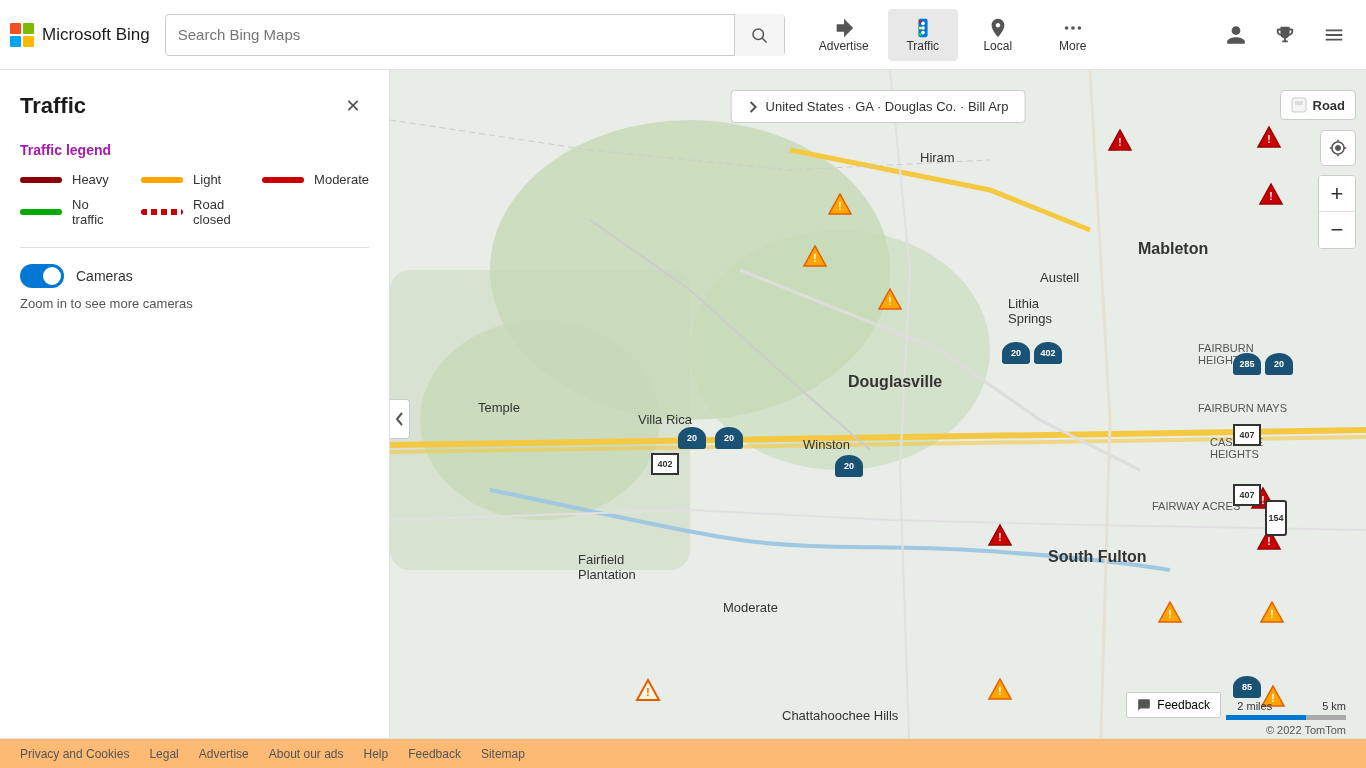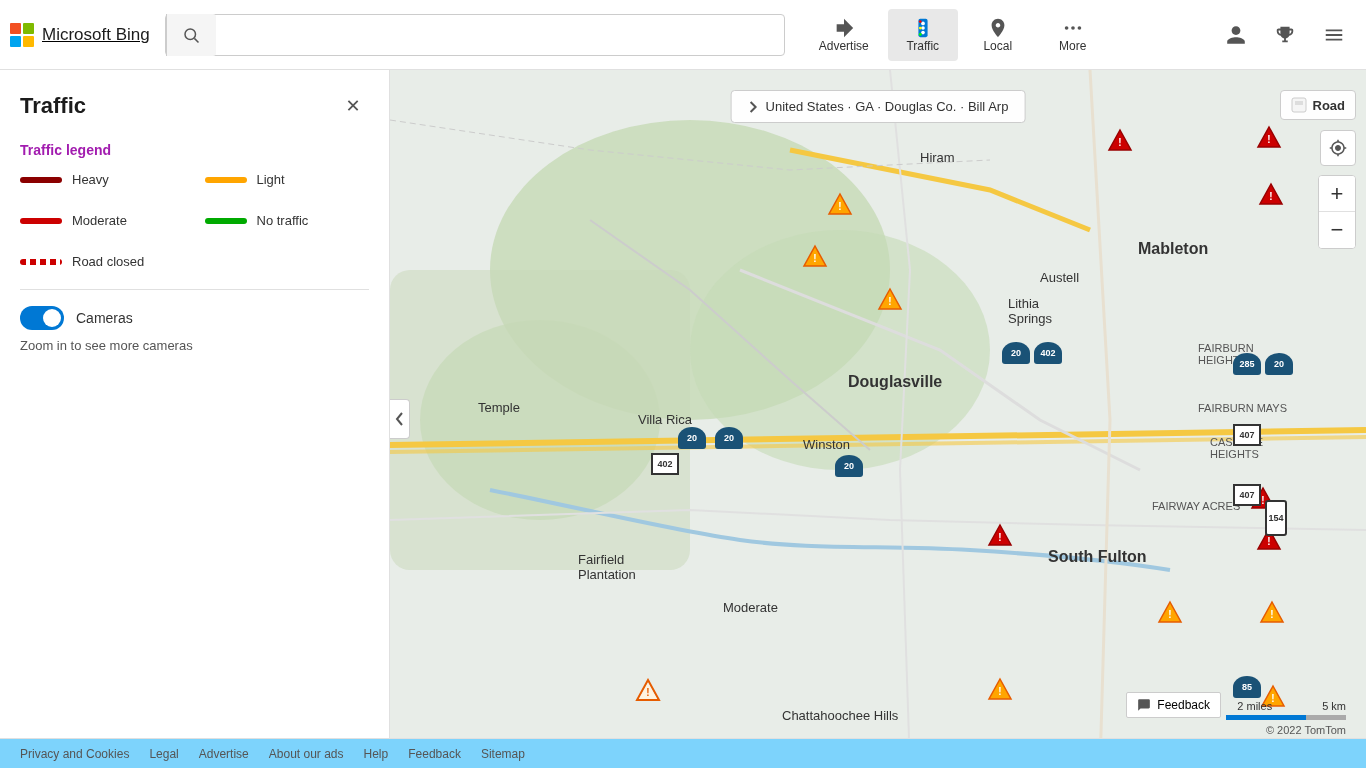--- a/index.html
+++ b/index.html
@@ -15,21 +15,20 @@
       border-bottom: 1px solid #e0e0e0;
       position: relative;
       z-index: 100;
     }
     .logo {
       display: flex;
       align-items: center;
       margin-right: 15px;
       gap: 8px;
       cursor: pointer;
-      text-decoration: underline;
     }
     .logo-squares {
       display: grid;
       grid-template-columns: 1fr 1fr;
       gap: 2px;
       width: 24px;
       height: 24px;
     }
     .logo-sq { width: 11px; height: 11px; border-radius: 1px; }
     .sq-red { background: #f25022; }
@@ -151,22 +150,22 @@
     }
 
     .legend-title {
       font-size: 14px;
       font-weight: 600;
       color: #a21caf;
       margin-bottom: 14px;
     }
     .legend-grid {
       display: grid;
-      grid-template-columns: 1fr 1fr;
-      gap: 26px 20px;
+      grid-template-columns: 1fr 1fr 1fr;
+      gap: 10px 20px;
       margin-bottom: 20px;
     }
     .legend-item {
       display: flex;
       align-items: center;
       gap: 10px;
     }
     .legend-line {
       width: 42px;
       height: 6px;
@@ -341,21 +340,21 @@
       gap: 6px;
     }
 
     
     .footer {
       position: absolute;
       bottom: 0;
       left: 0;
       right: 0;
       height: 30px;
-      background: #7dd3fc;
+      background: #fdba74;
       border-top: 1px solid #e0e0e0;
       display: flex;
       align-items: center;
       padding: 0 20px;
       gap: 20px;
       font-size: 12px;
       color: #555;
       z-index: 100;
     }
     .footer a { color: #555; text-decoration: none; cursor: pointer; }
@@ -388,20 +387,21 @@
     <div class="logo-squares">
       <div class="logo-sq sq-red"></div>
       <div class="logo-sq sq-green"></div>
       <div class="logo-sq sq-blue"></div>
       <div class="logo-sq sq-yellow"></div>
     </div>
     <span class="logo-text">Microsoft Bing</span>
   </div>
 
   <div class="search-container">
+    <input class="search-input" type="text" placeholder="Search Bing Maps" style="">
     <button class="search-btn">
       <svg width="18" height="18" viewBox="0 0 24 24" fill="none" stroke="#555" stroke-width="2">
         <circle cx="11" cy="11" r="7"></circle>
         <line x1="16.5" y1="16.5" x2="22" y2="22"></line>
       </svg>
     </button>
   </div>
 
   <nav class="nav-items">
     <div class="nav-item">

